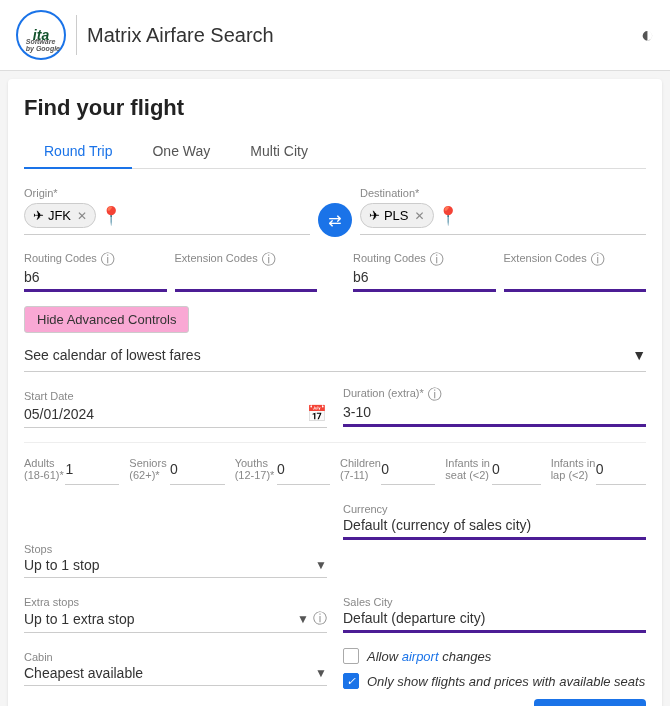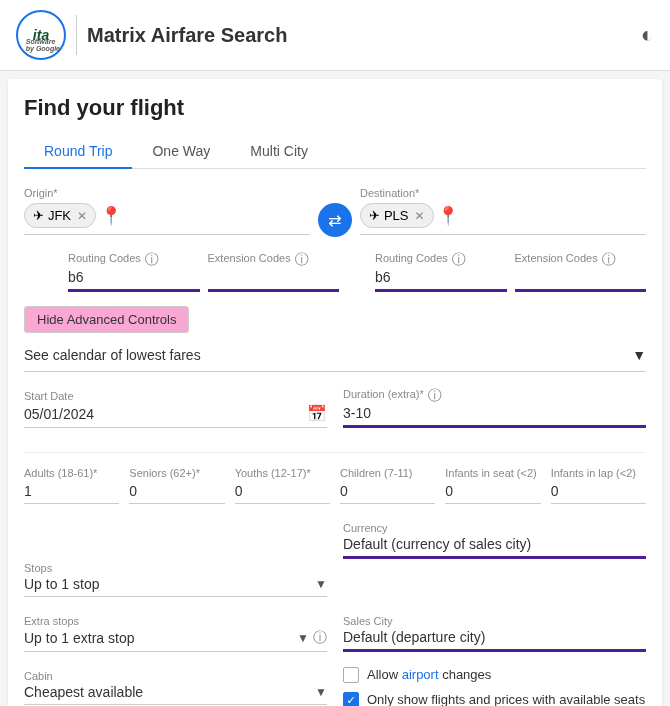--- a/index.html
+++ b/index.html
@@ -16,21 +16,21 @@
     .logo-area { display: flex; align-items: center; gap: 10px; }
     .logo-circle {
       width: 50px; height: 50px; border-radius: 50%;
       border: 2px solid #1a73e8;
       display: flex; align-items: center; justify-content: center;
       font-style: italic; font-weight: bold; color: #1a73e8; font-size: 18px;
       position: relative;
     }
     .logo-sub { font-size: 7px; color: #555; position: absolute; bottom: 6px; right: 4px; }
     .logo-divider { width: 1px; height: 40px; background: #ccc; }
-    .header-title { font-size: 20px; color: #333; font-weight: bold; }
+    .header-title { font-size: 20px; color: #333; }
     .header-icon { font-size: 22px; color: #555; cursor: pointer; }
 
     .main { background: white; margin: 8px; padding: 16px; border-radius: 4px; box-shadow: 0 1px 3px rgba(0,0,0,0.1); }
 
     .page-title { font-size: 22px; font-weight: bold; color: #222; margin-bottom: 14px; }
 
     .tabs { display: flex; border-bottom: 1px solid #ddd; margin-bottom: 16px; }
     .tab {
       padding: 8px 20px; cursor: pointer; font-size: 14px; color: #555;
       border-bottom: 2px solid transparent; margin-bottom: -1px;
@@ -44,65 +44,65 @@
     }
     .airport-chip .x { cursor: pointer; color: #888; font-size: 12px; margin-left: 2px; }
     .pin-icon { font-size: 18px; color: #333; cursor: pointer; margin-left: 4px; }
     .swap-btn {
       width: 34px; height: 34px; border-radius: 50%; background: #1a73e8;
       display: flex; align-items: center; justify-content: center;
       cursor: pointer; flex-shrink: 0; color: white; font-size: 16px;
     }
     .section-label { font-size: 11px; color: #888; margin-bottom: 4px; }
 
-    .routing-row { display: flex; gap: 8px; margin-bottom: 14px; margin-left: 44px; }
+    .routing-row { display: flex; gap: 8px; margin-bottom: 14px; }
     .routing-group { display: flex; flex-direction: column; flex: 1; }
     .routing-input-wrap { display: flex; align-items: center; border-bottom: 3px solid #4c1d95; padding-bottom: 4px; }
     .routing-input { border: none; outline: none; font-size: 14px; color: #333; width: 100%; }
     .info-icon { font-size: 14px; color: #888; margin-left: 4px; cursor: pointer; }
 
     .hide-controls-btn {
       border: 1px solid #ccc; background: #f9a8d4; padding: 5px 12px;
       font-size: 13px; color: #333; cursor: pointer; border-radius: 3px;
       margin-bottom: 14px;
     }
 
     .calendar-link {
       display: flex; align-items: center; justify-content: space-between;
       font-size: 14px; color: #333; border-bottom: 1px solid #ccc;
       padding-bottom: 8px; margin-bottom: 14px; cursor: pointer;
     }
 
-    .date-duration-row { display: flex; gap: 16px; margin-bottom: 24px; align-items: flex-end; }
+    .date-duration-row { display: flex; gap: 16px; margin-bottom: 14px; }
     .date-field { flex: 1; }
     .duration-field { flex: 1; }
     .date-input-wrap { display: flex; align-items: center; border-bottom: 1px solid #ccc; padding-bottom: 4px; }
     .date-input { border: none; outline: none; font-size: 14px; color: #333; flex: 1; }
     .cal-icon { font-size: 16px; color: #555; cursor: pointer; }
     .help-icon { font-size: 14px; color: #888; cursor: pointer; }
 
     .pax-row { display: flex; gap: 10px; margin-bottom: 14px; }
-    .pax-group { display: flex; flex-direction: column; flex: 1; min-width: 0; }
+    .pax-group { display: flex; flex-direction: row; flex: 1; min-width: 0; }
     .pax-input { border: none; outline: none; font-size: 14px; color: #333; border-bottom: 1px solid #ccc; padding-bottom: 4px; width: 100%; }
 
     .stops-currency-row { display: flex; gap: 16px; margin-bottom: 14px; }
     .stops-field { flex: 1; margin-top: 40px; }
     .currency-field { flex: 1; }
 
     .dropdown-field { display: flex; align-items: center; border-bottom: 1px solid #ccc; padding-bottom: 4px; cursor: pointer; }
     .dropdown-value { font-size: 14px; color: #333; flex: 1; }
     .dropdown-arrow { font-size: 12px; color: #555; }
 
     .extra-stops-row { display: flex; gap: 16px; margin-bottom: 14px; }
     .extra-stops-field { flex: 1; }
     .sales-city-field { flex: 1; }
 
     .checkboxes-section { flex: 1; display: flex; flex-direction: column; gap: 8px; }
 
-    .checkbox-row { display: flex; align-items: center; gap: 8px; }
+    .checkbox-row { display: flex; align-items: flex-end; gap: 8px; font-style: italic; }
     .checkbox-box {
       width: 16px; height: 16px; border: 1px solid #aaa; border-radius: 2px;
       flex-shrink: 0; margin-top: 1px; display: flex; align-items: center; justify-content: center;
       cursor: pointer;
     }
     .checkbox-box.checked { background: #1a73e8; border-color: #1a73e8; }
     .checkbox-label { font-size: 13px; color: #333; }
     .checkbox-label span.highlight { color: #1a73e8; }
 
     .bottom-row { display: flex; justify-content: flex-end; margin-top: 10px; }

